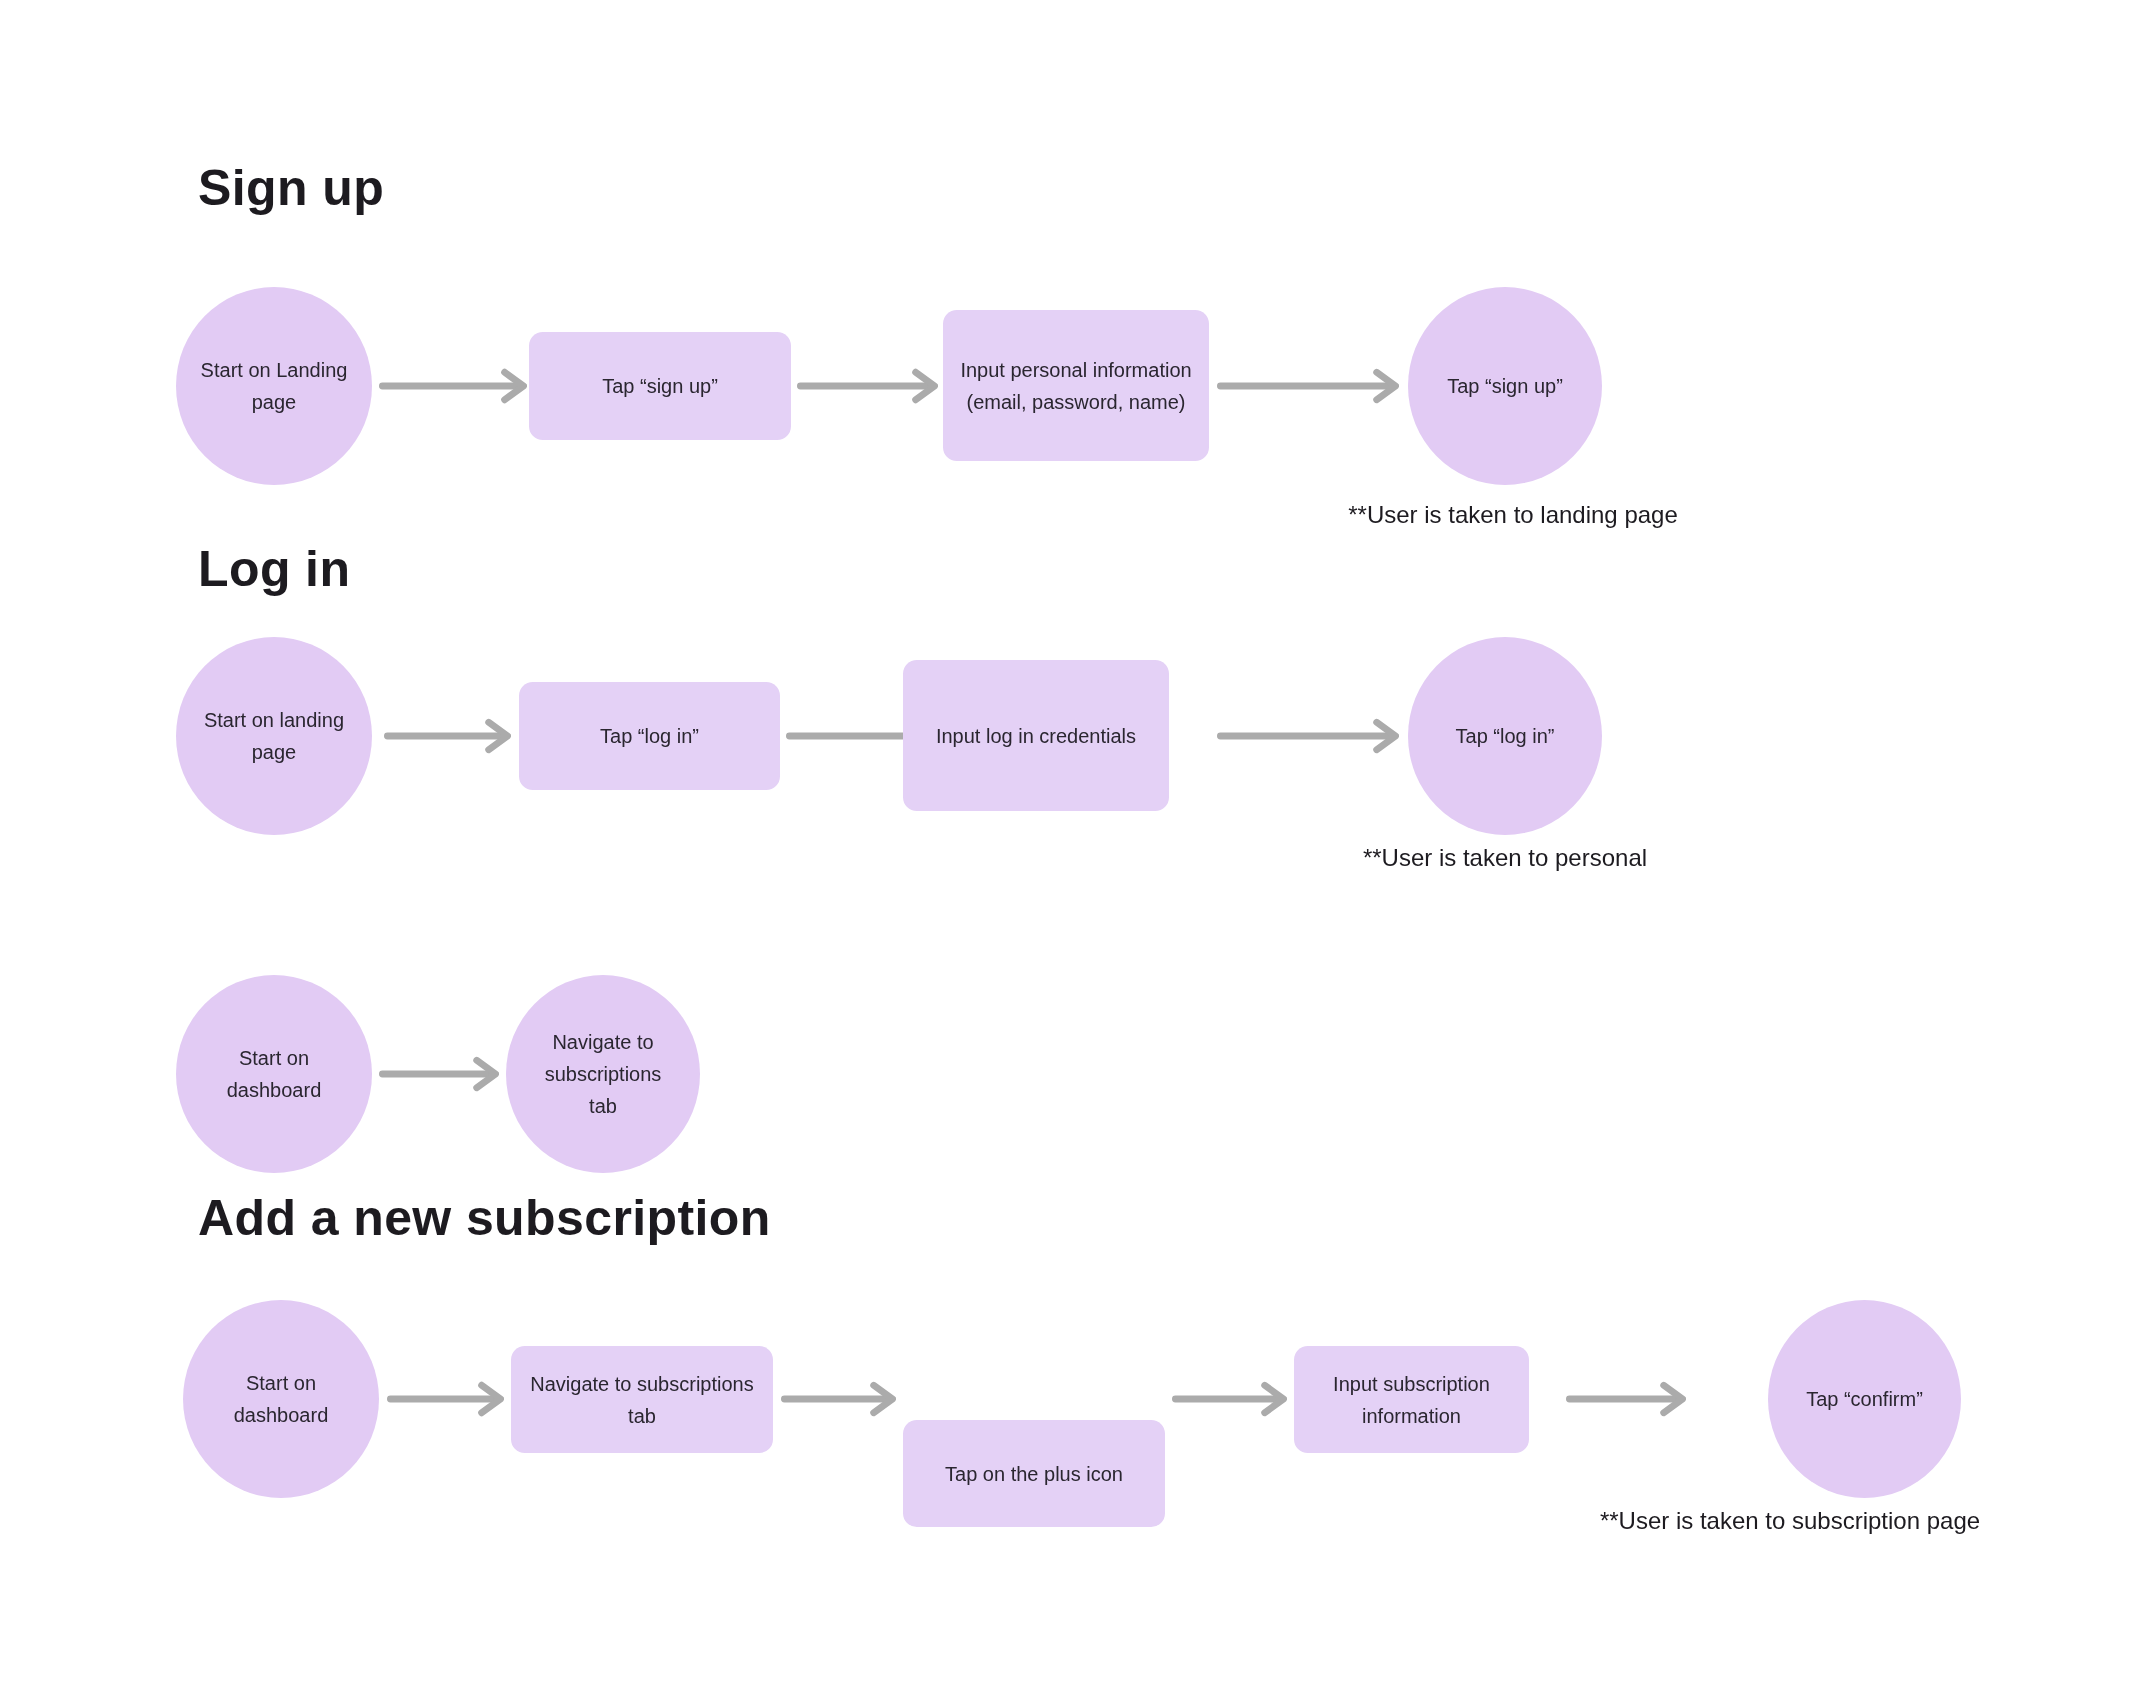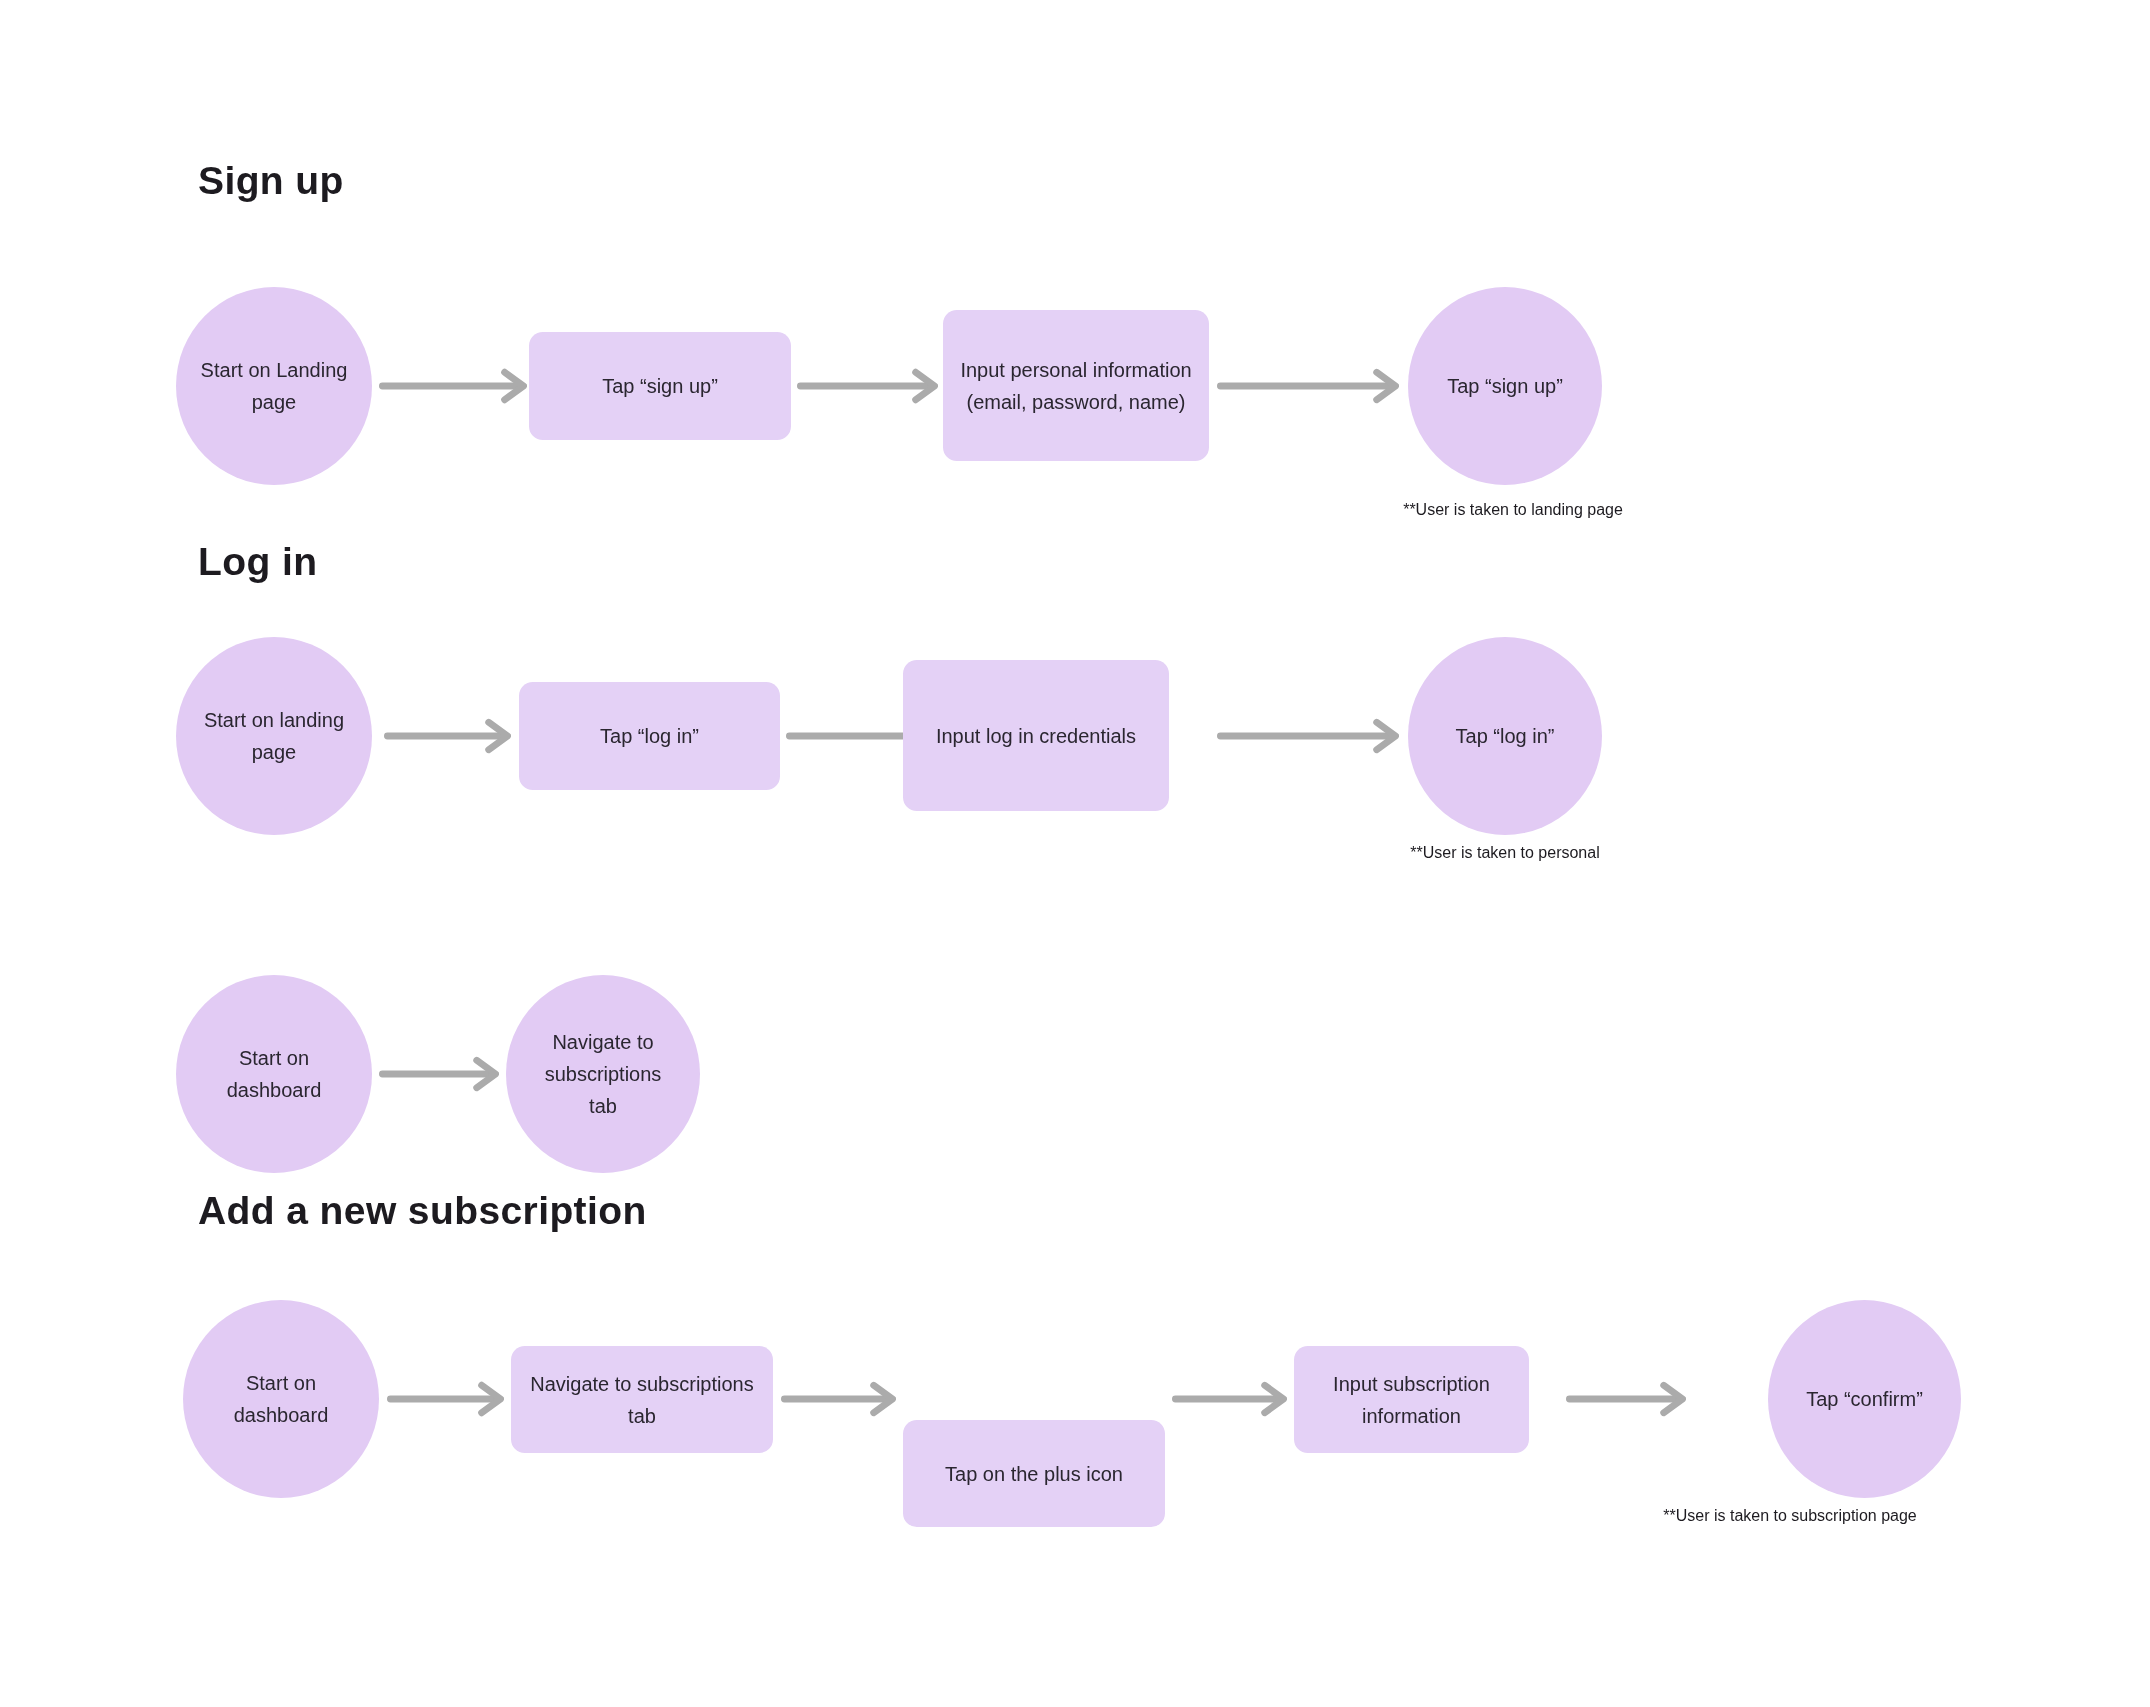--- a/index.html
+++ b/index.html
@@ -6,42 +6,42 @@
   body {
     width:2151px; height:1708px;
     background:#FFFFFF;
     font-family:"Liberation Sans", sans-serif;
     position:relative;
     overflow:hidden;
   }
   .canvas { position:absolute; inset:0; }
   .title {
     position:absolute; margin:0;
-    font-size:39px; font-weight:600;
+    font-size:50px; font-weight:600;
     color:#1D1B20; letter-spacing:0.4px;
     white-space:nowrap;
   }
   .node {
     position:absolute;
     display:flex; align-items:center; justify-content:center;
     text-align:center;
     font-size:20px; line-height:1.6; font-weight:400;
     color:#2A2630;
     box-sizing:border-box;
   }
   .circle { border-radius:50%; background:#E2CBF4; padding:0 24px; }
   .rect   { border-radius:13.8px; background:#E4D1F6; padding:0 17px; }
   .arrow  { position:absolute; }
   .arrow path {
     stroke:#ABABAB; stroke-width:8; fill:none;
     stroke-linecap:round; stroke-linejoin:round;
   }
   .note {
     position:absolute; transform:translateX(-50%);
-    font-size:16px; color:#1D1B20; white-space:nowrap;
+    font-size:24px; color:#1D1B20; white-space:nowrap;
   }
 </style>
 </head>
 <body>
 
 <div class="canvas">
 
   <h2 class="title" style="left:198px; top:159px;">Sign up</h2>
 
   <div class="node circle" style="left:176px; top:287px; width:196px; height:198px;">Start on Landing page</div>

